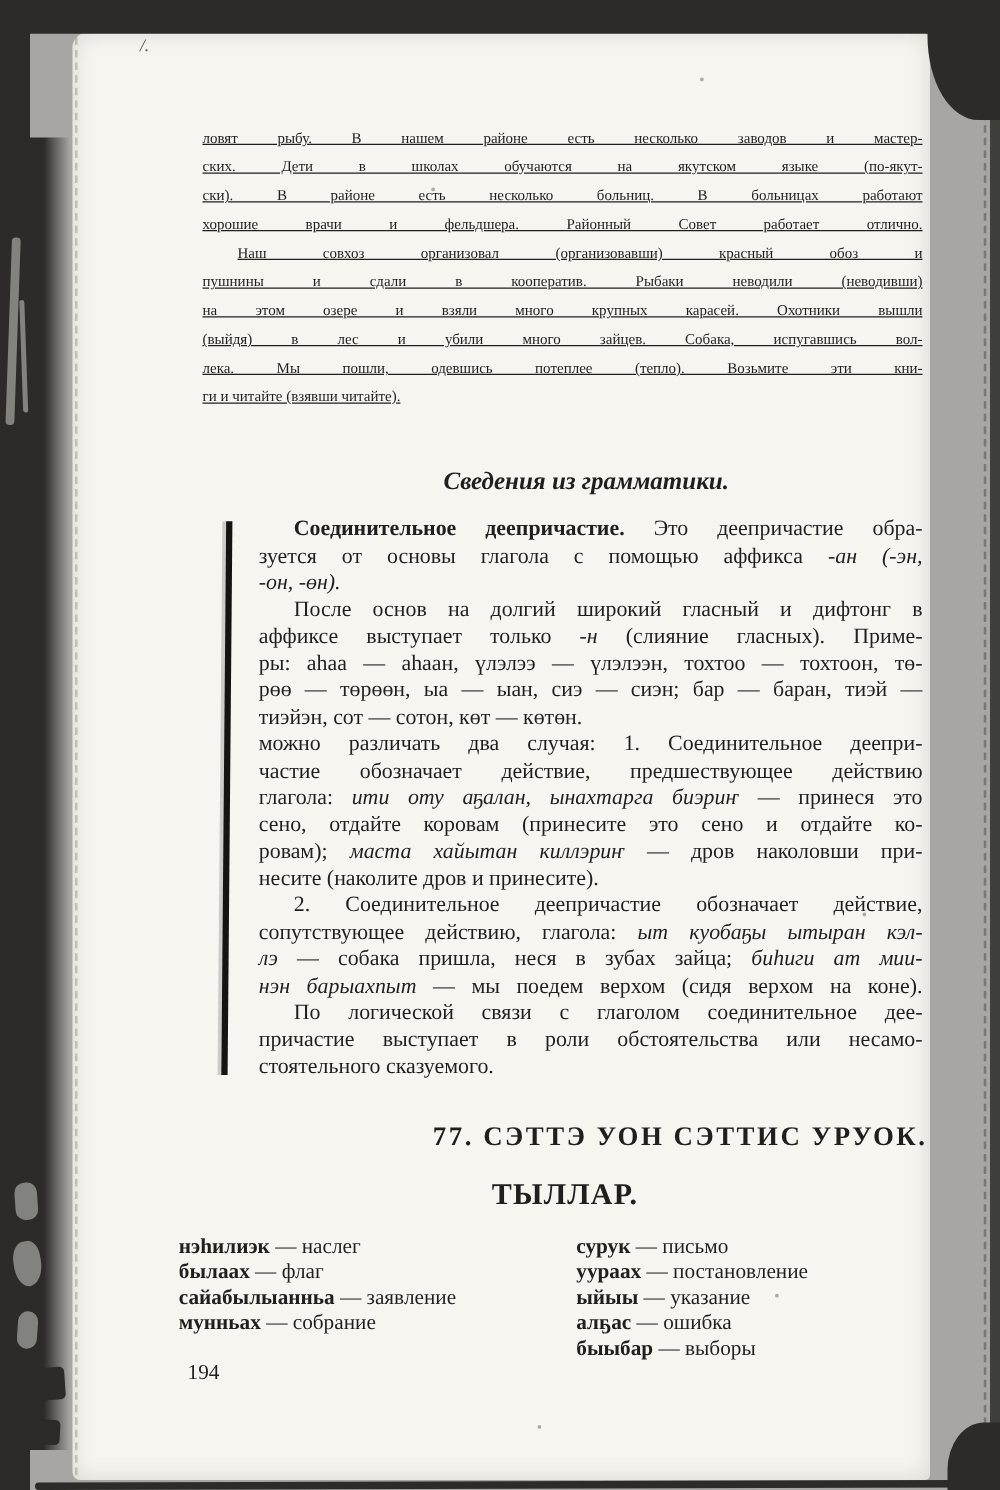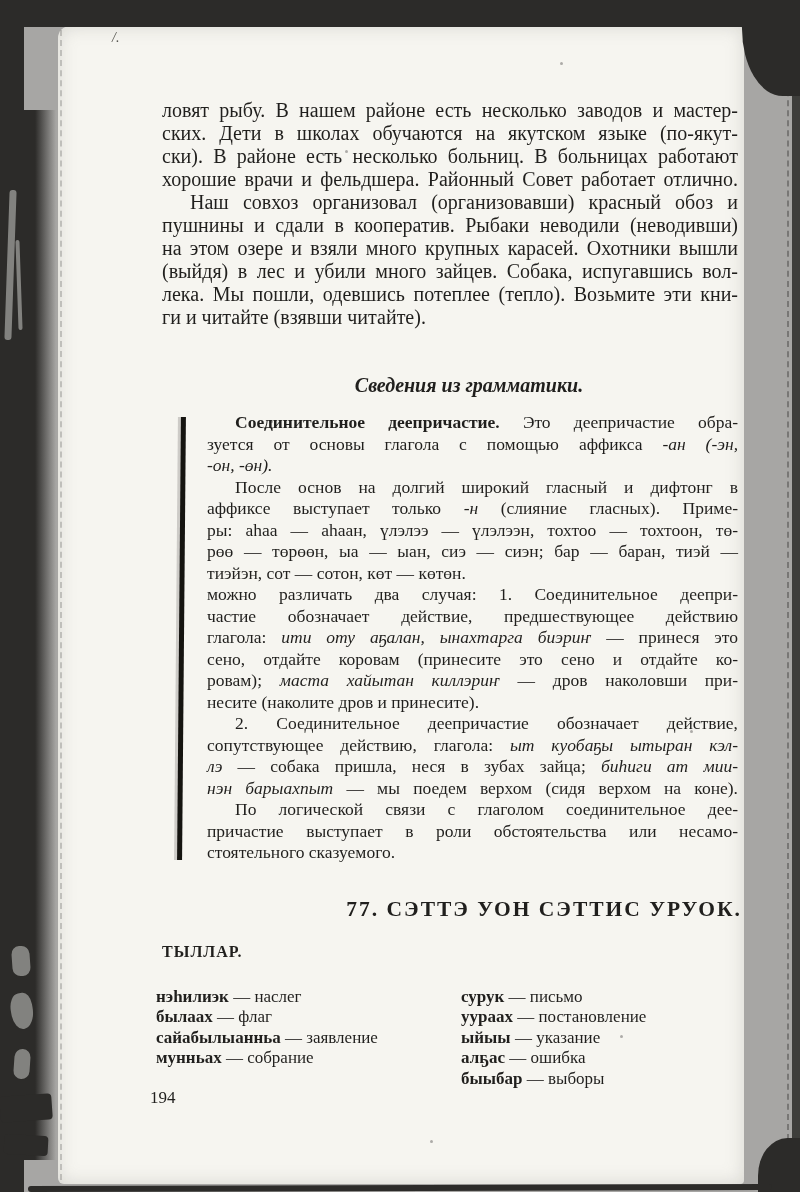--- a/index.html
+++ b/index.html
@@ -37,32 +37,32 @@
   #sm3{left:6px;top:952px;width:30px;height:18px;transform:rotate(86deg);border-radius:8px;}
   #sm4{left:4px;top:1000px;width:36px;height:22px;transform:rotate(80deg);border-radius:40% 60% 50% 50%;}
   #sm5{left:7px;top:1056px;width:30px;height:16px;transform:rotate(94deg);border-radius:8px;}
   #pencil-mark{left:112px;top:30px;font-size:14px;font-style:italic;color:#55544f;}
   
   .line{text-align:justify;text-align-last:justify;}
   .line.last{text-align-last:left;}
   .line.ind{text-indent:28px;}
   .b{font-weight:bold;}
   .i{font-style:italic;}
-  #intro{left:162px;top:99px;width:576px;font-size:20px;line-height:23px;}
+  #intro{left:162px;top:99px;width:576px;font-size:12px;line-height:23px;text-decoration:underline;}
   #gheading{left:162px;top:374px;width:614px;text-align:center;
     font-size:20px;font-weight:bold;font-style:italic;}
   #grule{left:179px;top:417px;width:5px;height:443px;background:#151410;
     transform:rotate(.5deg);box-shadow:-3px 0 0 rgba(20,19,16,.18);}
   #grammar{left:207px;top:412px;width:531px;font-size:17.5px;line-height:21.5px;}
   #ltitle{left:162px;top:897px;width:580px;text-align:right;
     font-size:21.5px;font-weight:bold;letter-spacing:2px;}
-  #lsub{left:162px;top:943px;width:580px;
-    font-size:16px;font-weight:bold;letter-spacing:1px;}
+  #lsub{left:162px;top:943px;width:580px;text-align:center;
+    font-size:24px;font-weight:bold;letter-spacing:1px;}
   .vocab{top:987px;font-size:17px;line-height:20.4px;white-space:nowrap;}
-  #vleft{left:156px;}
+  #vleft{left:143px;}
   #vright{left:461px;}
   #pagenum{left:150px;top:1088px;font-size:17px;}
 </style>
 </head>
 <body>
 
 <div id="scan">
 
   <div class="abs" id="paper"></div>
 

